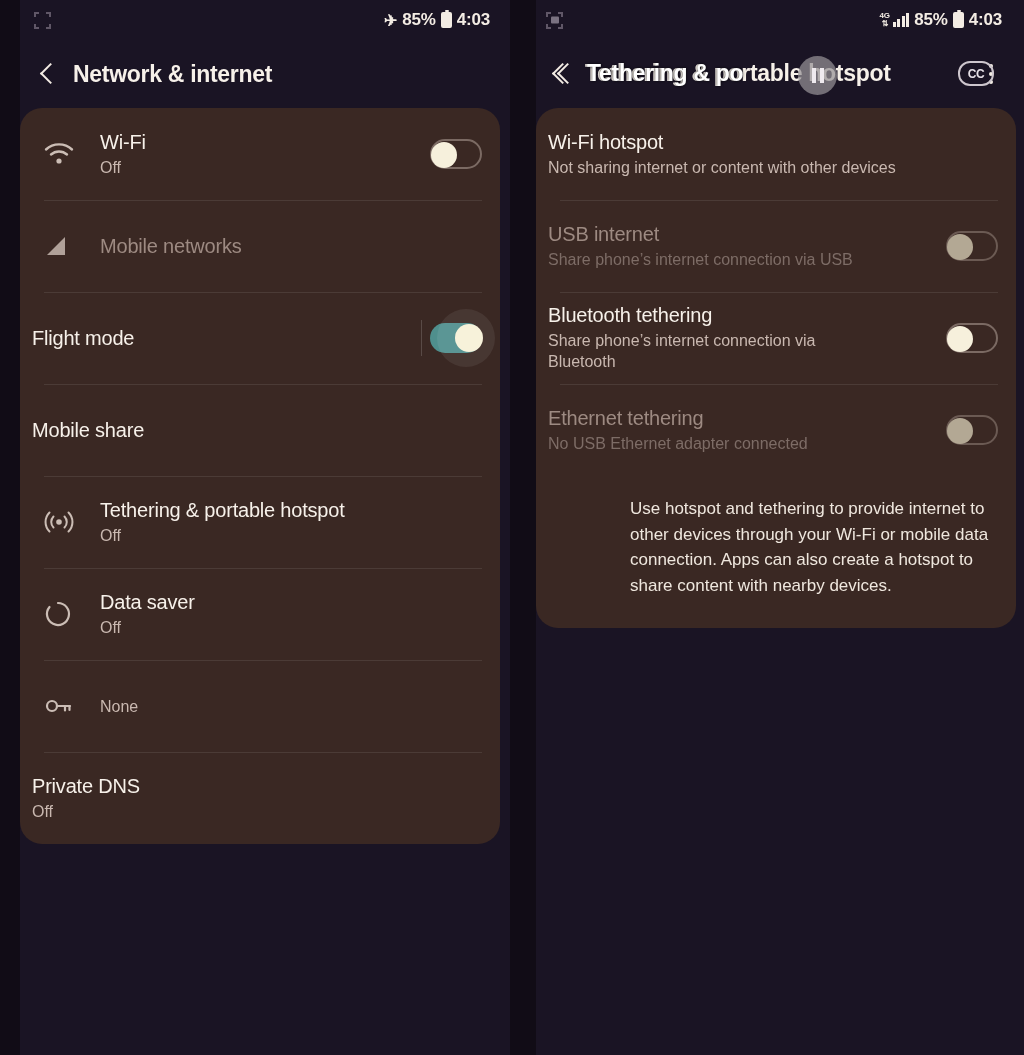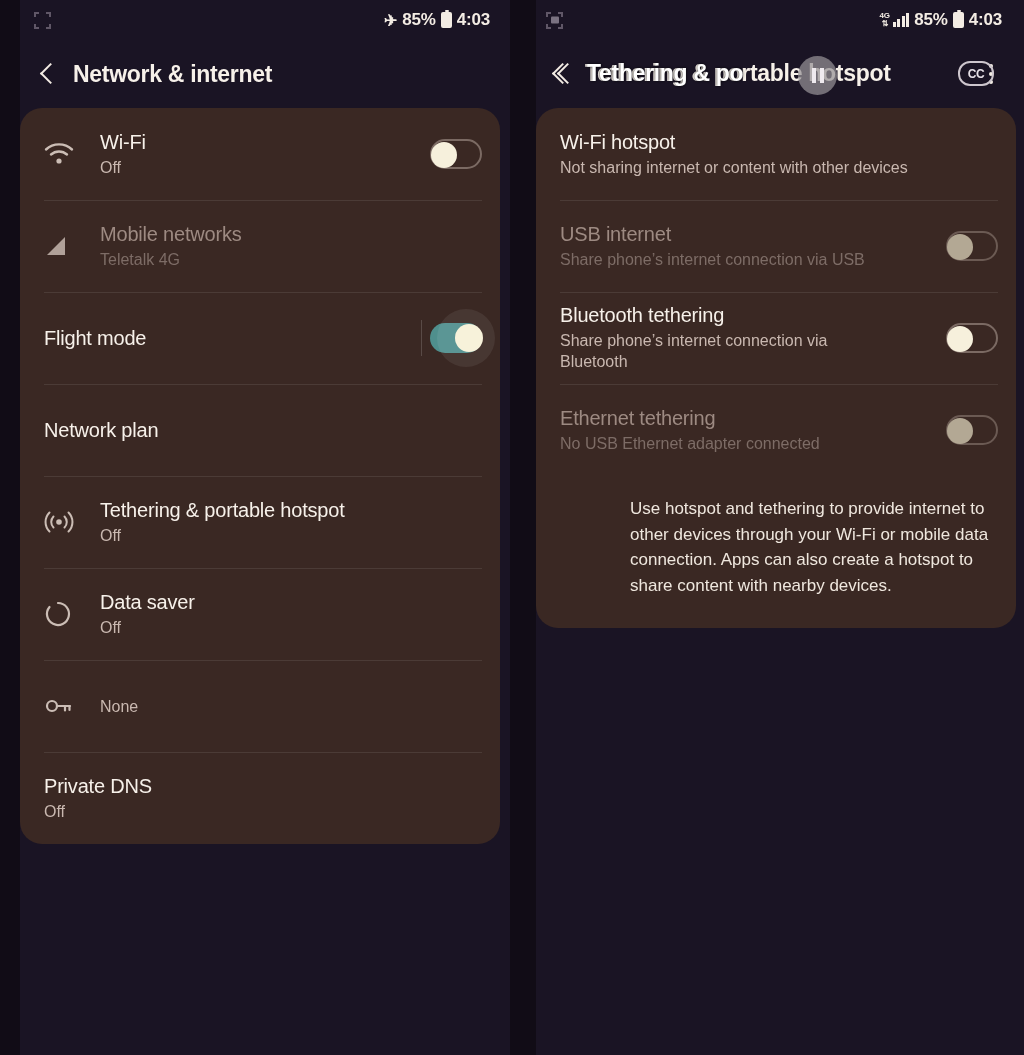--- a/index.html
+++ b/index.html
@@ -90,21 +90,21 @@
   .row { position:relative; display:flex; align-items:center; min-height:92px;
          padding:0 18px 0 24px; cursor:pointer; }
   .row + .row:before { content:""; position:absolute; left:24px; right:18px; top:0;
          height:1px; background:rgba(255,255,255,.09); }
   .ico { width:56px; flex:none; display:flex; align-items:center; justify-content:flex-start; }
   .txt { flex:1; min-width:0; }
   .title { font-size:20px; color:#f7f1ea; letter-spacing:-0.2px; line-height:1.25; }
   .sub { font-size:16px; color:#c9b8b0; margin-top:3px; line-height:1.3; }
   .row.dim .title { color:#9d8a82; }
   .row.dim .sub { color:#7d6c66; }
-  .row.noicon { padding-left:24px; }
+  .row.noicon { padding-left:12px; }
   .row.noicon .txt { padding-left:0; }
 
   
   .sw { width:52px; height:30px; border-radius:16px; position:relative; flex:none; margin-left:10px; }
   .sw.off { border:2px solid #7b6a63; background:transparent; }
   .sw.off .knob { position:absolute; left:-1px; top:1px; width:26px; height:26px;
       border-radius:50%; background:#f6f0dc; }
   .sw.on { background:#4f8f8d; }
   .sw.on .knob { position:absolute; right:-1px; top:1px; width:28px; height:28px;
       border-radius:50%; background:#f7f1d8; }
@@ -172,37 +172,36 @@
       </div>
 
       <div class="row dim">
         <div class="ico">
           <svg width="28" height="24" viewBox="0 0 28 24">
             <path d="M3 21 L21 3 L21 21 Z" fill="#b0a199"></path>
           </svg>
         </div>
         <div class="txt">
           <div class="title">Mobile networks</div>
-          <div class="sub">Teletalk 4G</div>
         </div>
       </div>
 
       <div class="row noicon">
         <div class="txt">
           <div class="title">Flight mode</div>
         </div>
         <div class="vdiv"></div>
         <div class="sw on">
             <span class="knob"></span>
           </div>
       </div>
 
       <div class="row noicon">
         <div class="txt">
-          <div class="title">Network plan</div>
+          <div class="title">Mobile share</div>
         </div>
       </div>
 
       <div class="row">
         <div class="ico">
           <svg width="30" height="30" viewBox="0 0 30 30">
             <circle cx="15" cy="15" r="2.8" fill="#cbbdb5"></circle>
             <path d="M9.5 9.5 A7.8 7.8 0 0 0 9.5 20.5" fill="none" stroke="#cbbdb5" stroke-width="2" stroke-linecap="round"></path>
             <path d="M20.5 9.5 A7.8 7.8 0 0 1 20.5 20.5" fill="none" stroke="#cbbdb5" stroke-width="2" stroke-linecap="round"></path>
             <path d="M5.5 5.5 A13.4 13.4 0 0 0 5.5 24.5" fill="none" stroke="#cbbdb5" stroke-width="2" stroke-linecap="round"></path>

